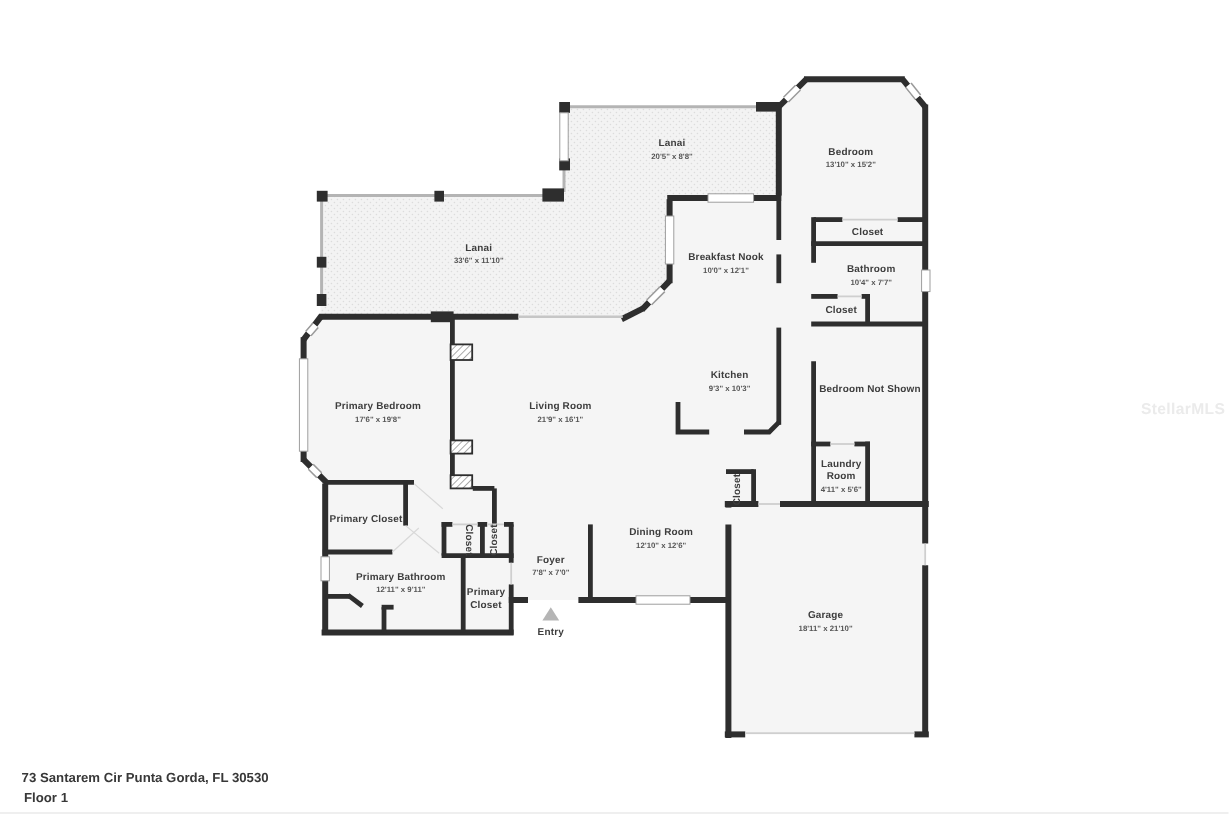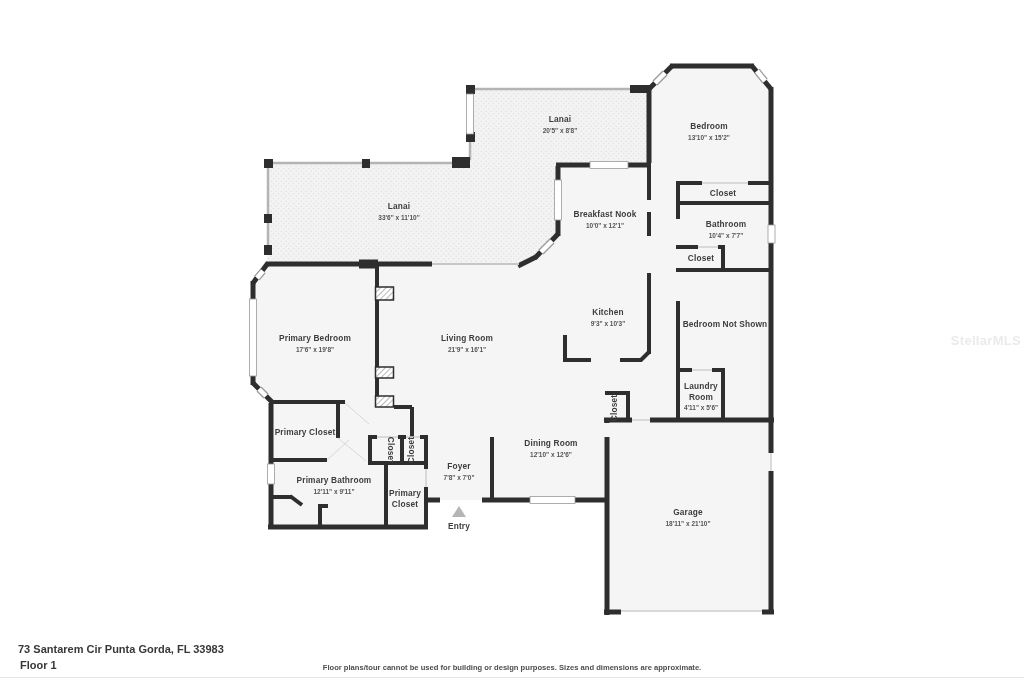--- a/index.html
+++ b/index.html
@@ -223,19 +223,18 @@
         <text x="459" y="469" class="room-name"><tspan x="459">Foyer</tspan><tspan x="459" dy="10.5" class="room-dims">7'8" x 7'0"</tspan></text>
         <text x="551" y="446" class="room-name"><tspan x="551">Dining Room</tspan><tspan x="551" dy="10.5" class="room-dims">12'10" x 12'6"</tspan></text>
         <text x="334" y="483" class="room-name"><tspan x="334">Primary Bathroom</tspan><tspan x="334" dy="10.5" class="room-dims">12'11" x 9'11"</tspan></text>
         <text x="405" y="496" class="room-name"><tspan x="405">Primary</tspan><tspan x="405" dy="10.5">Closet</tspan></text>
         <text x="617" y="408" class="room-name" transform="rotate(-90 617 408)"><tspan x="617">Closet</tspan></text>
         <text x="459" y="529" class="room-name"><tspan x="459">Entry</tspan></text>
         <text x="688" y="515" class="room-name"><tspan x="688">Garage</tspan><tspan x="688" dy="10.5" class="room-dims">18'11" x 21'10"</tspan></text>
       </g>
 </svg>
 
-<div class="footer-address">73 Santarem Cir Punta Gorda, FL 33983</div>
+<div class="footer-address">73 Santarem Cir Punta Gorda, FL 30530</div>
 <div class="footer-floor">Floor 1</div>
-<div class="footer-disclaimer">Floor plans/tour cannot be used for building or design purposes. Sizes and dimensions are approximate.</div>
 <div class="watermark">StellarMLS</div>
 <div class="bottom-line"></div>
 
 </div>
 
 </body></html>

